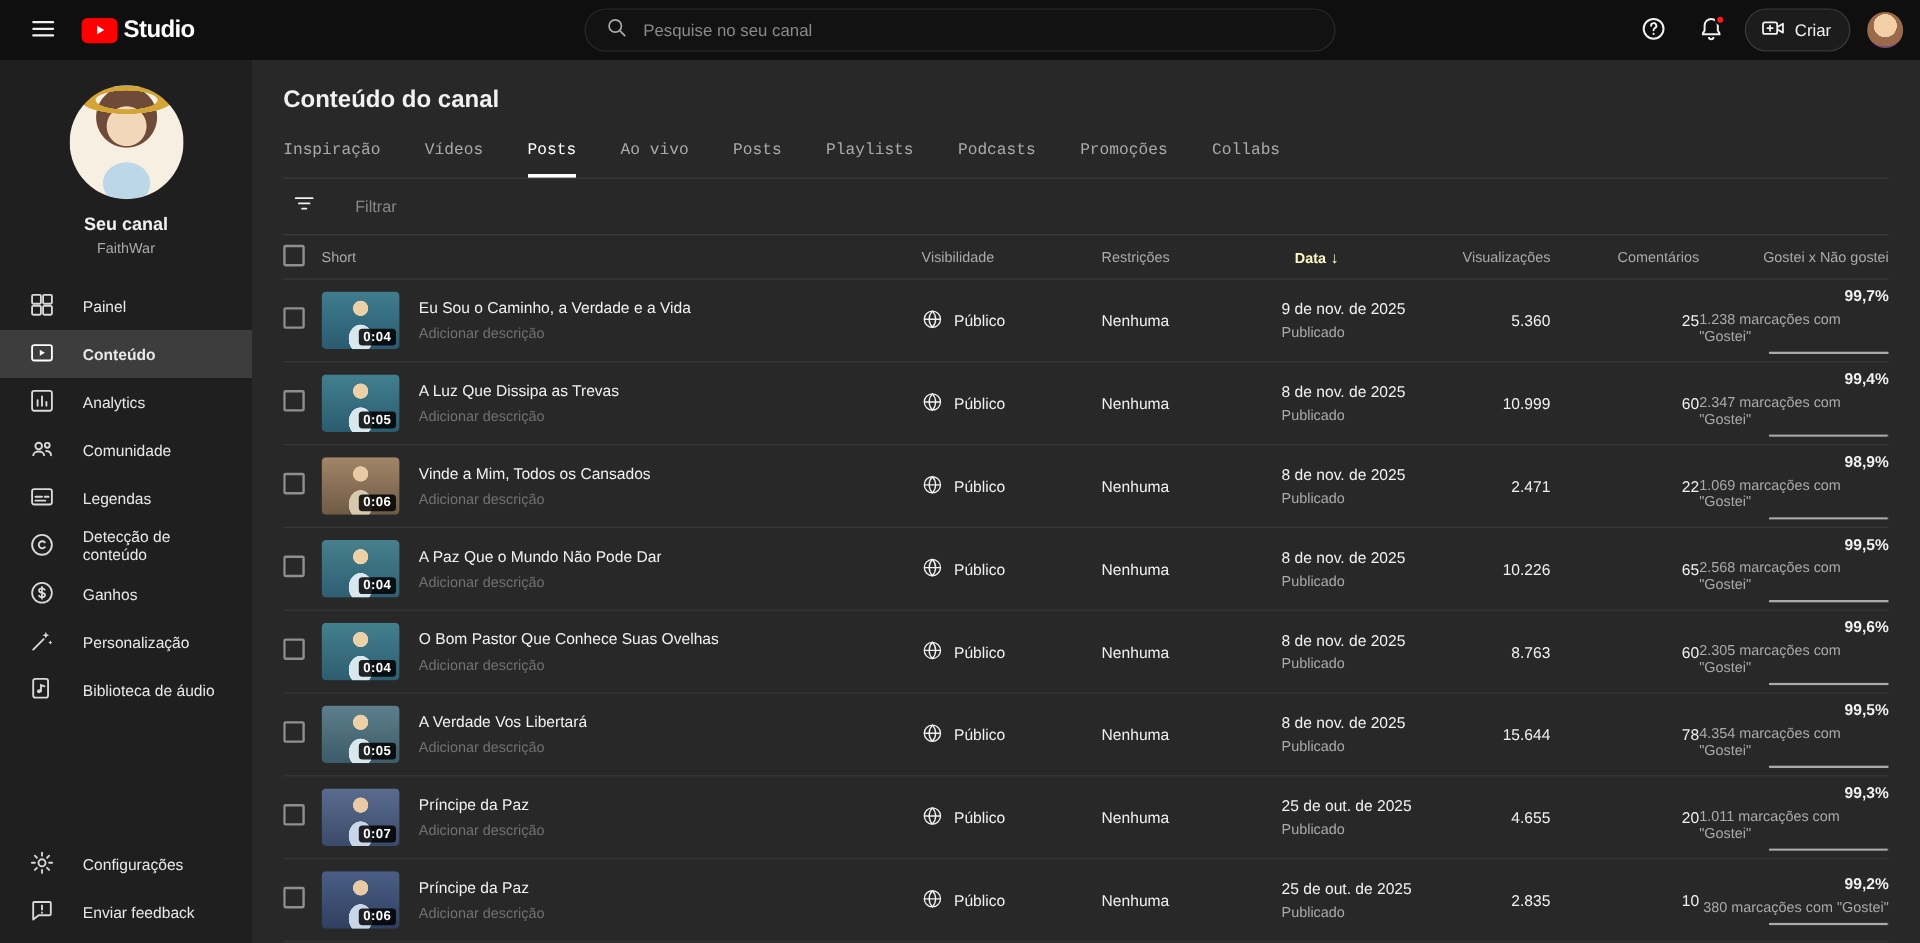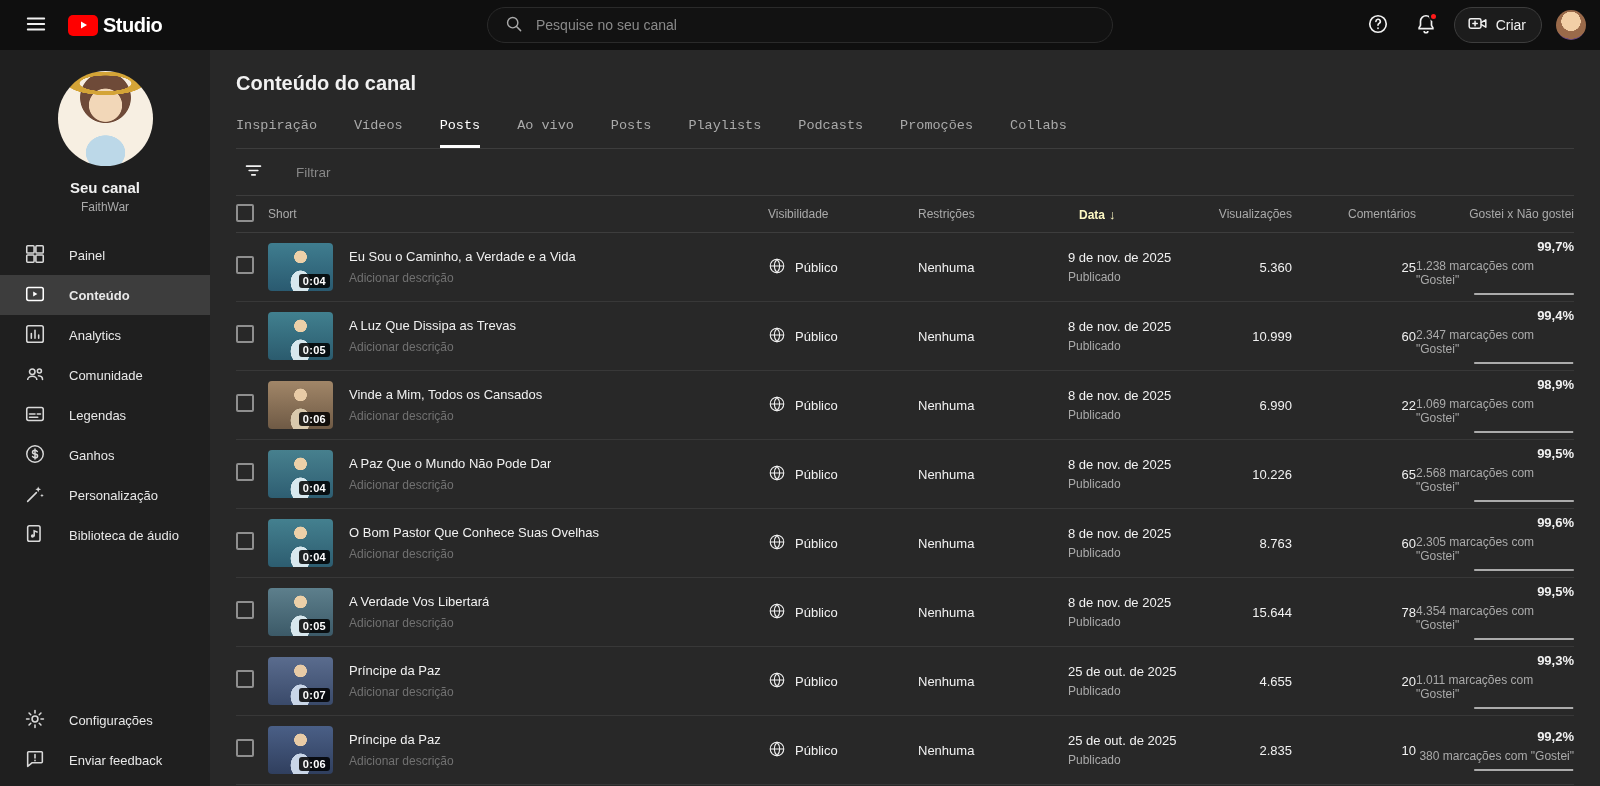--- a/index.html
+++ b/index.html
@@ -180,20 +180,27 @@
           </div>
 
           <div class="nav-item">
             <span><svg viewBox="0 0 24 24" fill="none" stroke="currentColor" stroke-width="1.7">
                 <rect x="3" y="5" width="18" height="14" rx="2"></rect>
                 <path d="M6 12h6M6 15.5h9M14.5 12H18" stroke-linecap="round"></path>
               </svg></span>
             <span>Legendas</span>
           </div>
 
+          <div class="nav-item">
+            <span><svg viewBox="0 0 24 24" fill="none" stroke="currentColor" stroke-width="1.7">
+                <circle cx="12" cy="12" r="9"></circle>
+                <path d="M14.6 9.8a3.2 3.2 0 1 0 0 4.4" stroke-linecap="round"></path>
+              </svg></span>
+            <span>Detecção de conteúdo</span>
+          </div>
 
           <div class="nav-item">
             <span><svg viewBox="0 0 24 24" fill="none" stroke="currentColor" stroke-width="1.6">
                 <circle cx="12" cy="12" r="9"></circle>
                 <path d="M14.5 9.3c-.5-.8-1.4-1.3-2.5-1.3-1.5 0-2.7.9-2.7 2s1 1.8 2.7 2c1.9.2 2.8 1 2.8 2.1 0 1.2-1.2 2-2.8 2-1.2 0-2.2-.5-2.7-1.4M12 6.6v10.8" stroke-linecap="round"></path>
               </svg></span>
             <span>Ganhos</span>
           </div>
 
           <div class="nav-item">
@@ -386,21 +393,21 @@
                   <circle cx="12" cy="12" r="9"></circle>
                   <path d="M3 12h18M12 3c2.4 2.5 3.6 5.5 3.6 9s-1.2 6.5-3.6 9c-2.4-2.5-3.6-5.5-3.6-9S9.6 5.5 12 3z"></path>
                 </svg></span>
               <span>Público</span>
             </div>
             <div class="cell-plain">Nenhuma</div>
             <div class="datecell">
               <div class="d1">8 de nov. de 2025</div>
               <div class="sub">Publicado</div>
             </div>
-            <div class="right num">6.990</div>
+            <div class="right num">2.471</div>
             <div class="right num">22</div>
             <div class="likes">
               <div class="pct">98,9%</div>
               <div class="sub">1.069 marcações com "Gostei"</div>
               <div class="bar">
                 <span class="fill" style="width: 98.9%;"></span>
               </div>
             </div>
           </div>
 

